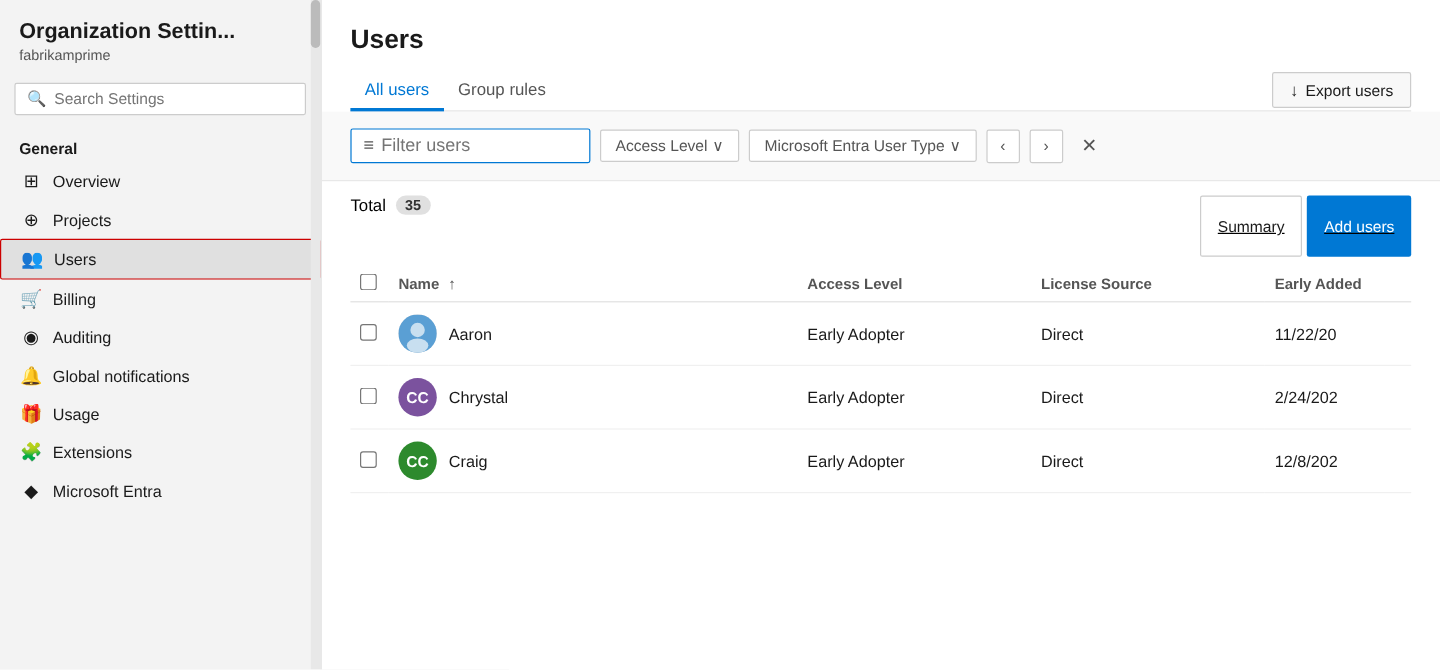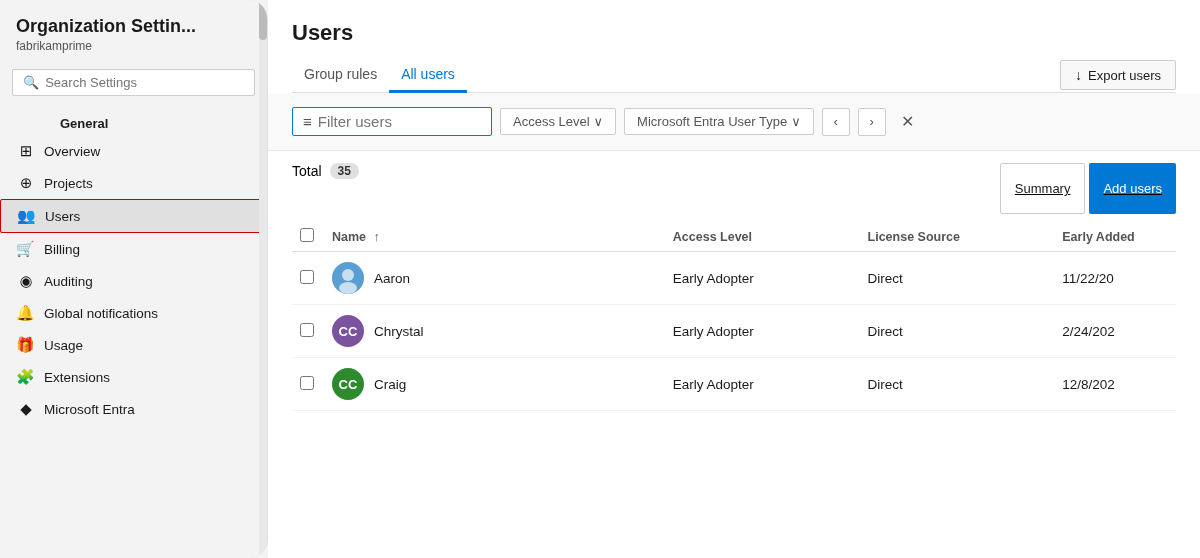--- a/index.html
+++ b/index.html
@@ -9,21 +9,20 @@
     .sidebar {
       width: 268px;
       min-width: 268px;
       background: #f3f3f3;
       border-right: 1px solid #e0e0e0;
       display: flex;
       flex-direction: column;
       height: 558px;
       overflow: hidden;
       position: relative;
-      border-radius: 19px;
     }
     .sidebar-header {
       padding: 16px 16px 8px 16px;
     }
     .sidebar-title {
       font-size: 18px;
       font-weight: 700;
       color: #1a1a1a;
       white-space: nowrap;
     }
@@ -49,21 +48,20 @@
       color: #555;
       background: transparent;
       width: 100%;
     }
 
     .sidebar-section-label {
       font-size: 13px;
       font-weight: 700;
       color: #1a1a1a;
       padding: 8px 16px 4px 16px;
-      margin-left: 44px;
     }
     .sidebar-item {
       display: flex;
       align-items: center;
       padding: 7px 16px;
       cursor: pointer;
       color: #1a1a1a;
       font-size: 13.5px;
       gap: 8px;
       border: none;
@@ -382,22 +380,22 @@
   <div class="sidebar-scroll-indicator">
     <div class="sidebar-scroll-thumb"></div>
   </div>
 </div>
 
 <div class="main">
   <div class="main-header">
     <div class="main-title">Users</div>
     <div class="tabs-row">
       <div class="tabs">
+        <div class="tab active">All users</div>
         <div class="tab">Group rules</div>
-        <div class="tab active">All users</div>
       </div>
       <button class="export-btn">
         <span style="font-size:14px;">↓</span>
         <span>Export users</span>
       </button>
     </div>
   </div>
 
   <div class="filter-bar">
     <div class="filter-input-wrap">

